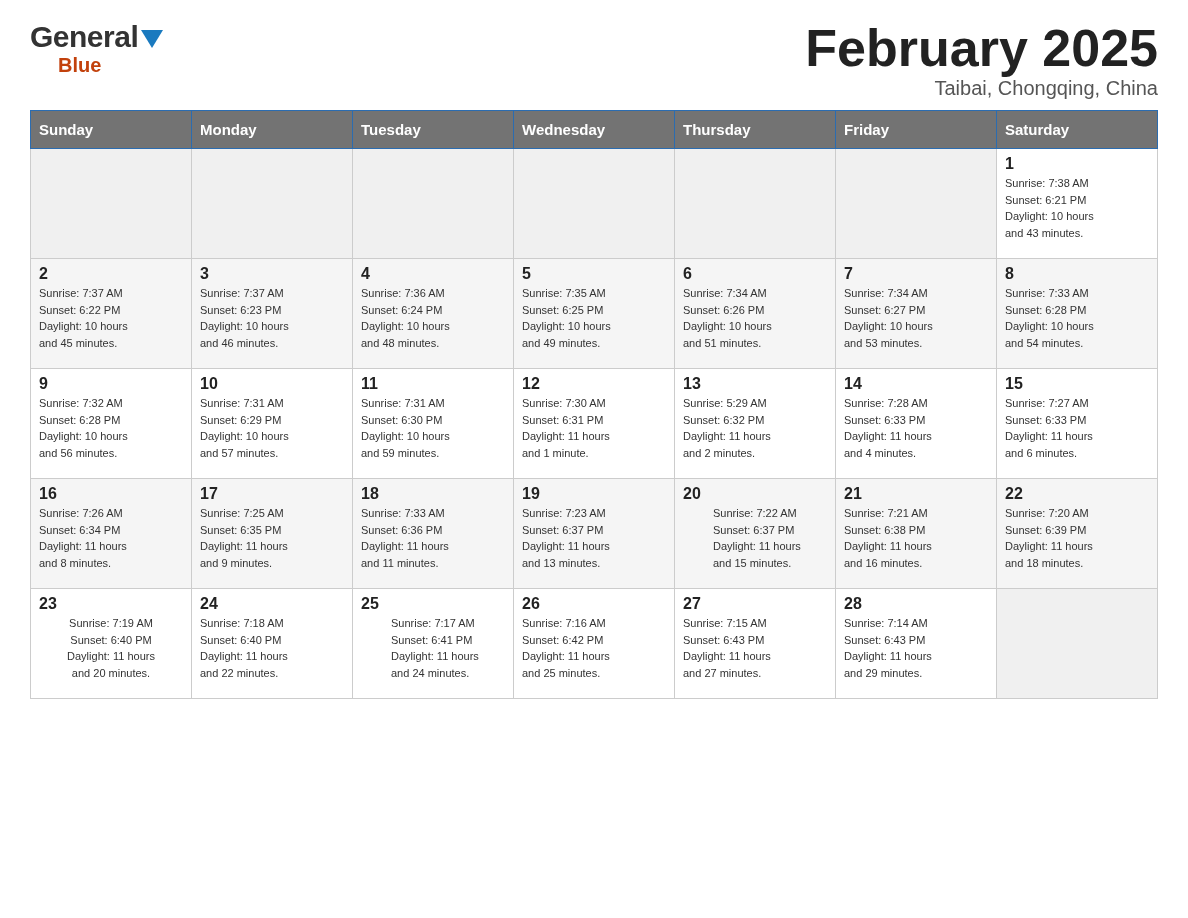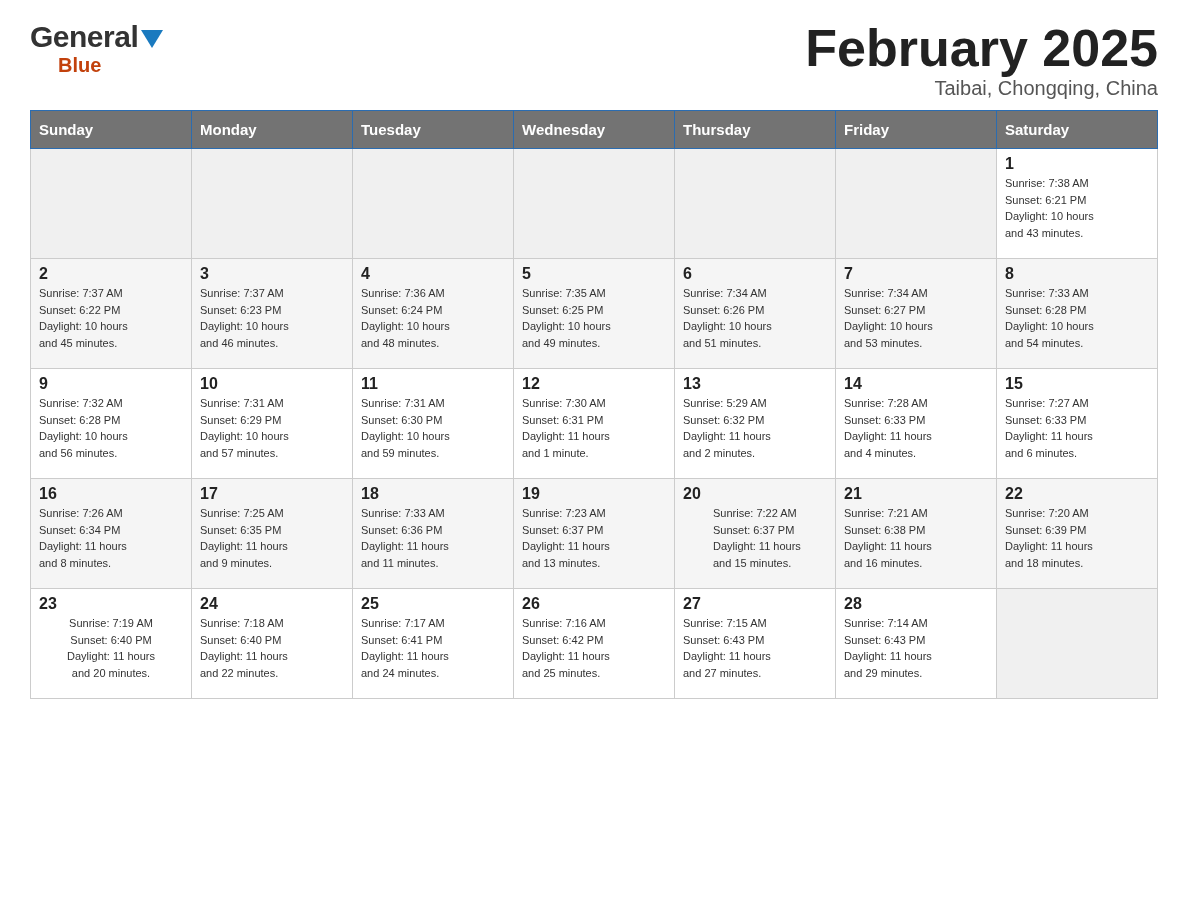--- a/index.html
+++ b/index.html
@@ -304,21 +304,21 @@
         </td>
         <td>
           <span class="day-number">24</span>
           <div class="day-info" style="white-space: pre-line;">Sunrise: 7:18 AM
 Sunset: 6:40 PM
 Daylight: 11 hours
 and 22 minutes.</div>
         </td>
         <td>
           <span class="day-number">25</span>
-          <div class="day-info" style="white-space: pre-line;">Sunrise: 7:17 AM
+          <div class="day-info" style="white-space: pre-line; margin-left: 30px;">Sunrise: 7:17 AM
 Sunset: 6:41 PM
 Daylight: 11 hours
 and 24 minutes.</div>
         </td>
         <td>
           <span class="day-number">26</span>
           <div class="day-info" style="white-space: pre-line;">Sunrise: 7:16 AM
 Sunset: 6:42 PM
 Daylight: 11 hours
 and 25 minutes.</div>

